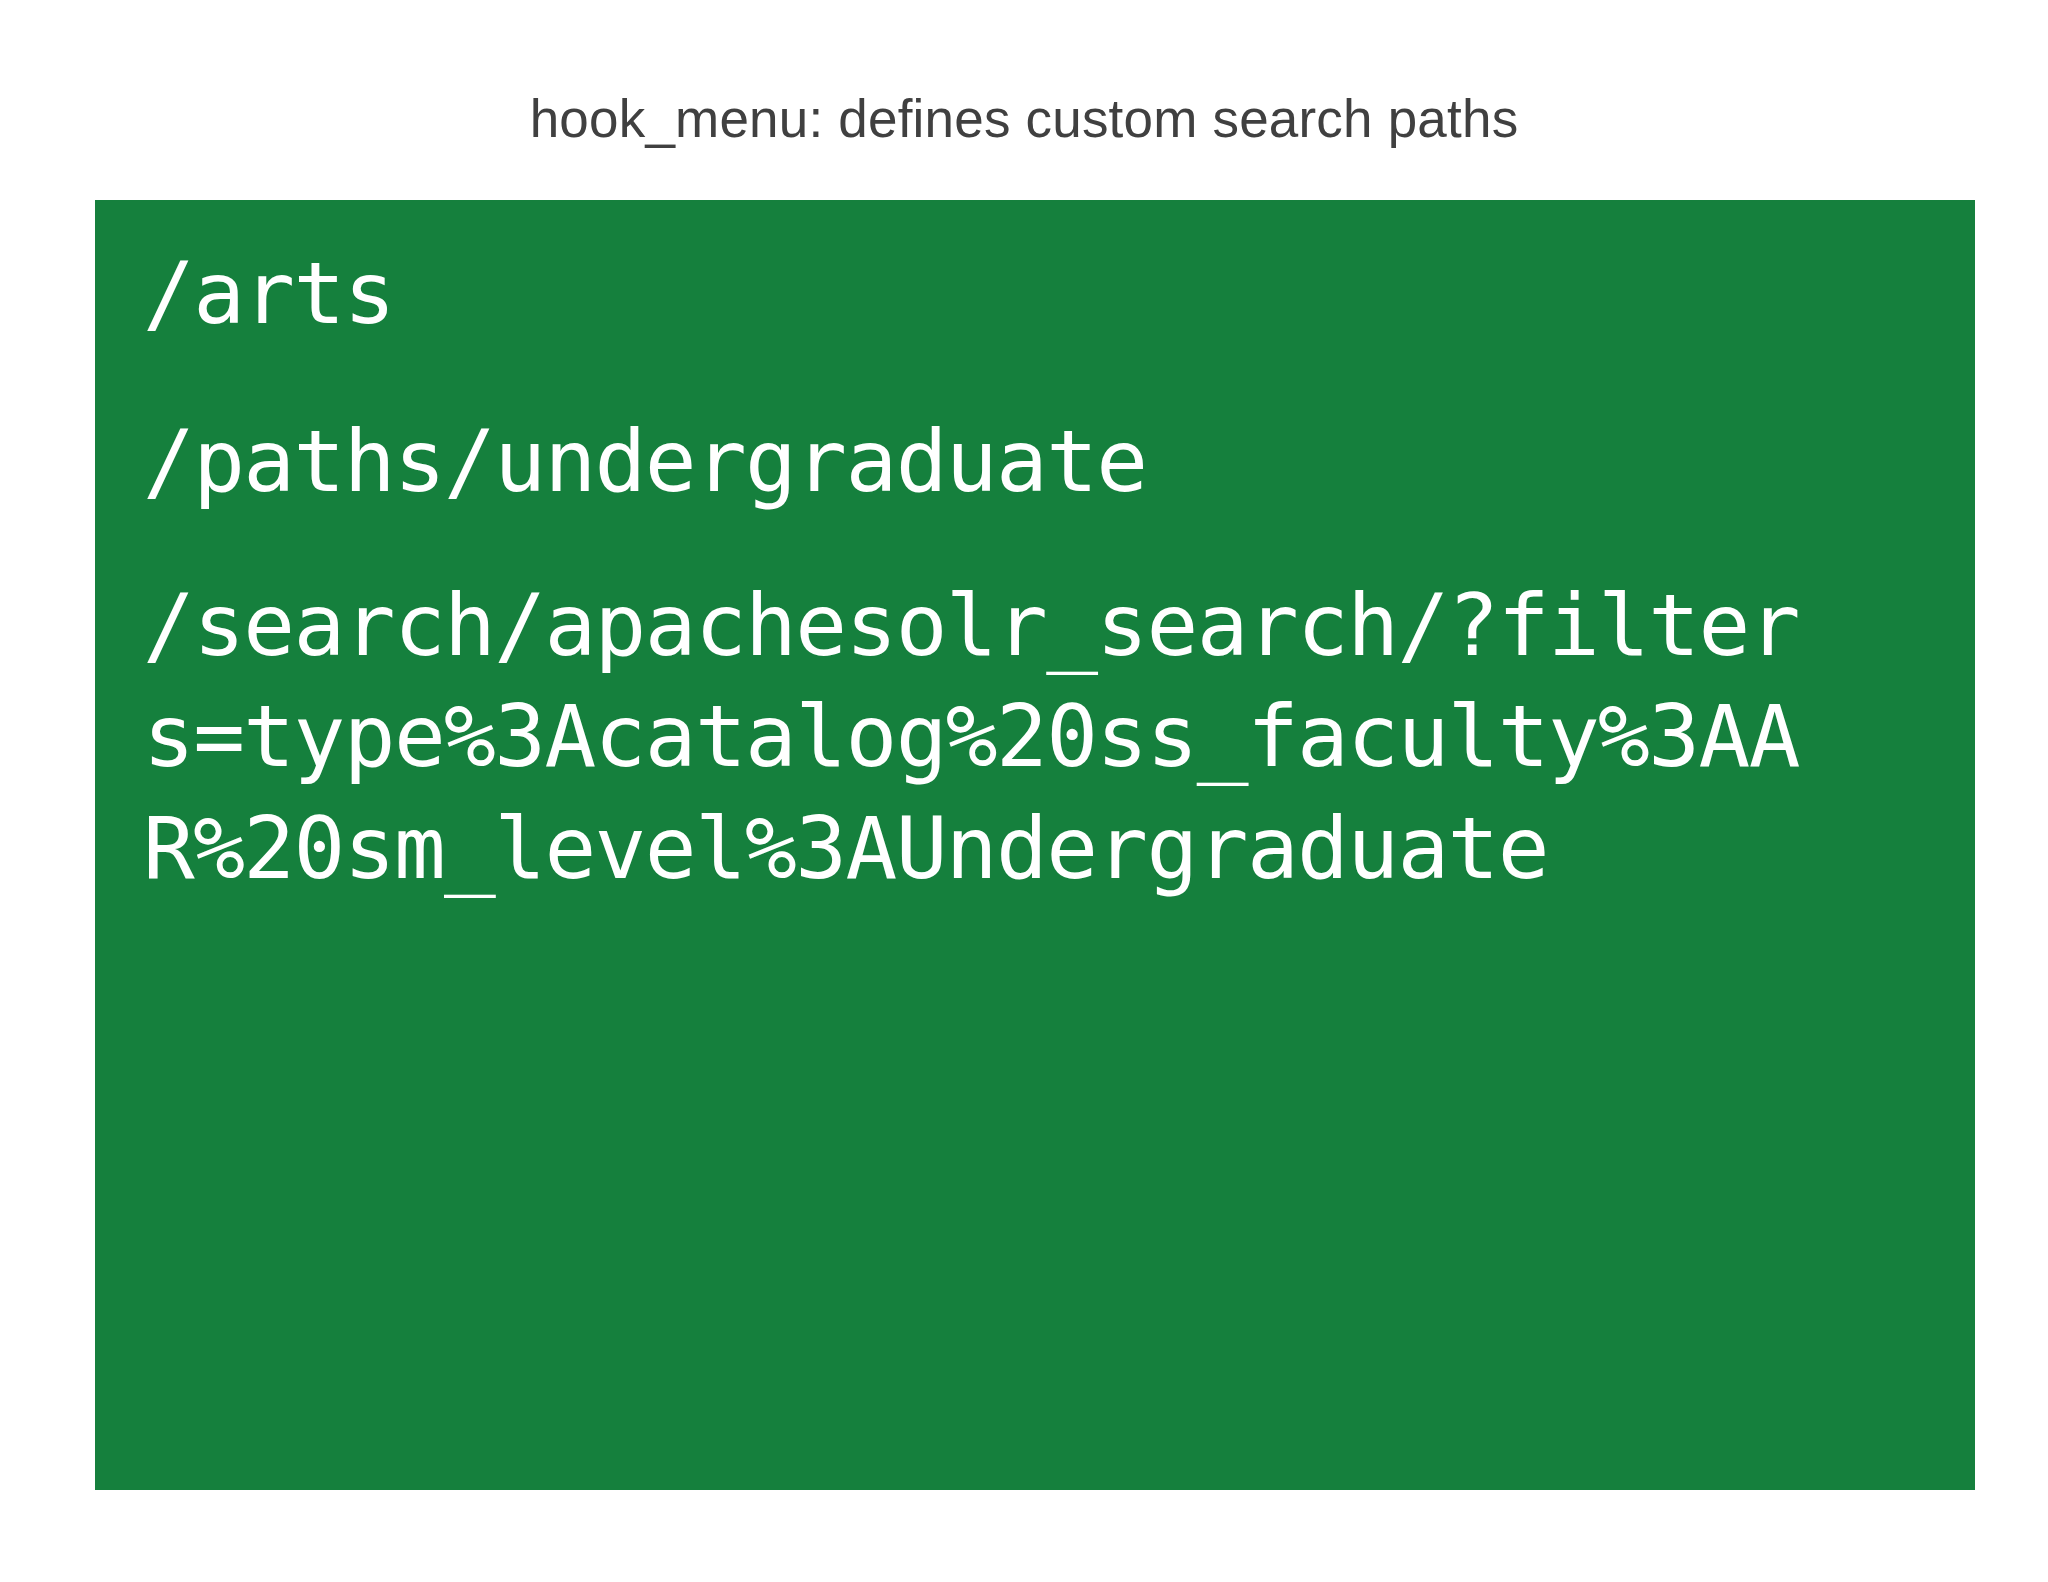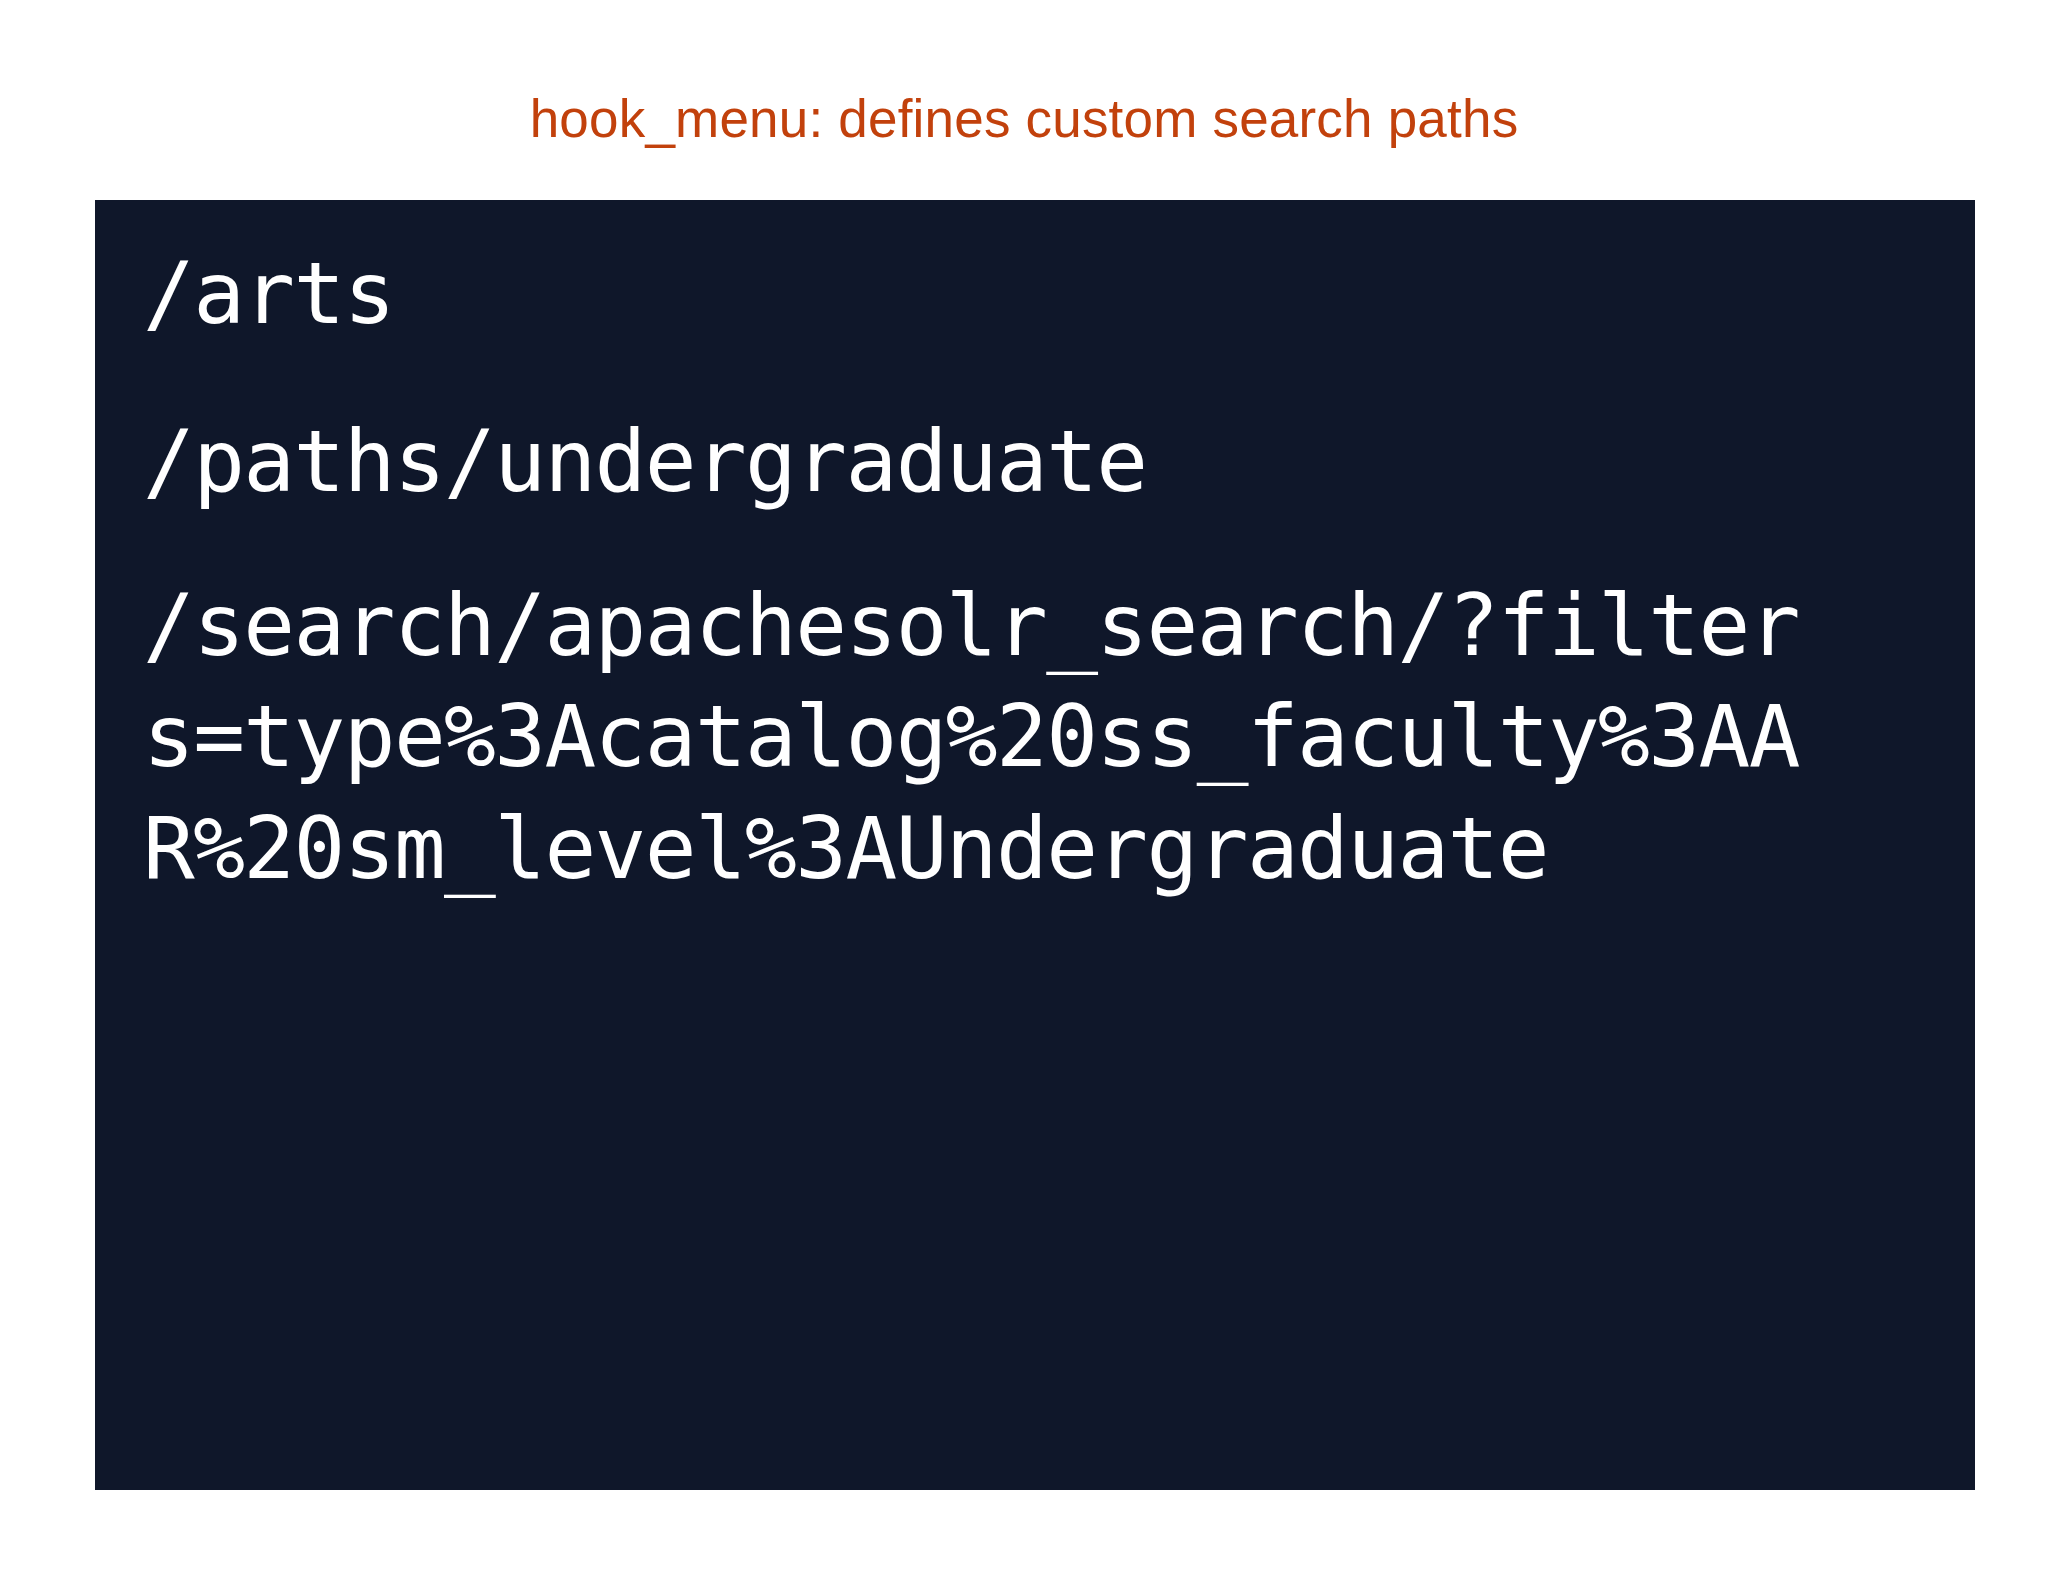--- a/index.html
+++ b/index.html
@@ -25,32 +25,32 @@
   .slide-title {
     position: absolute;
     left: 0;
     top: 92px;
     width: 2048px;
     text-align: center;
     font-family: "Liberation Sans", sans-serif;
     font-size: 53px;
     font-weight: 400;
     line-height: 1.0;
-    color: #c2410c;
+    color: #404040;
     letter-spacing: 0.2px;
     white-space: nowrap;
   }
 
   .code-box {
     position: absolute;
     left: 95px;
     top: 200px;
     width: 1880px;
     height: 1290px;
-    background: #0f172a;
+    background: #15803d;
     box-sizing: border-box;
     padding: 38px 52px 38px 48px;
     overflow: hidden;
   }
 
   .code-line {
     display: block;
     font-family: "DejaVu Sans Mono", "Liberation Mono", monospace;
     color: #ffffff;
     font-size: 86px;

